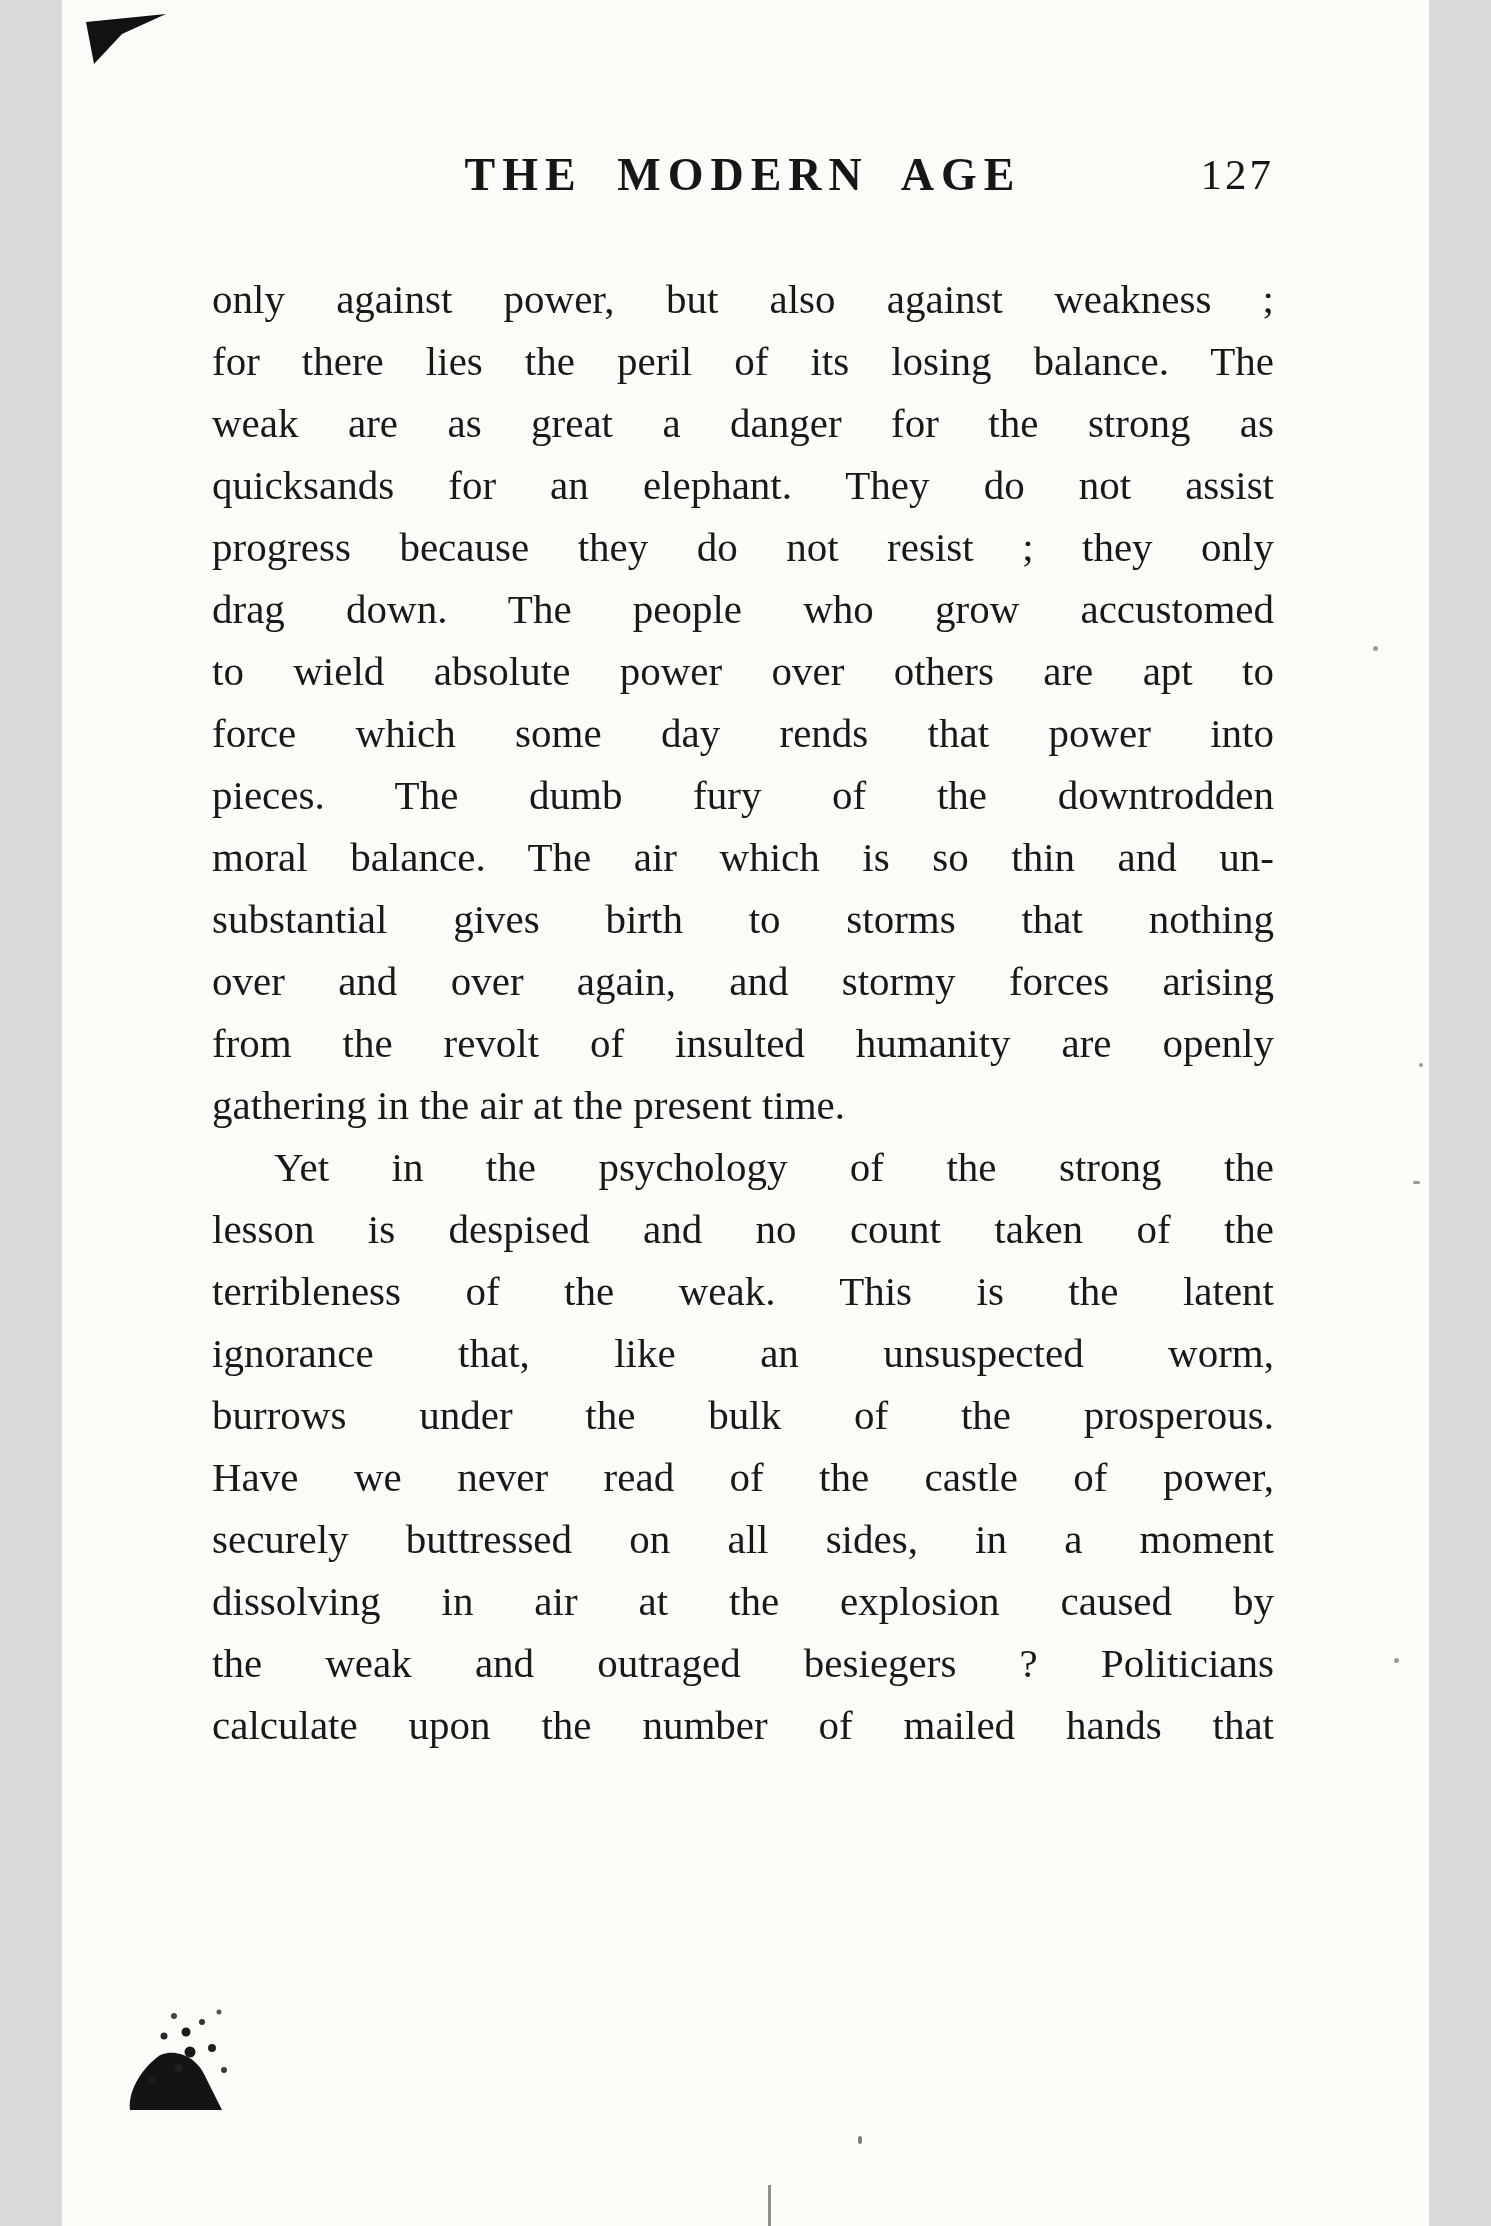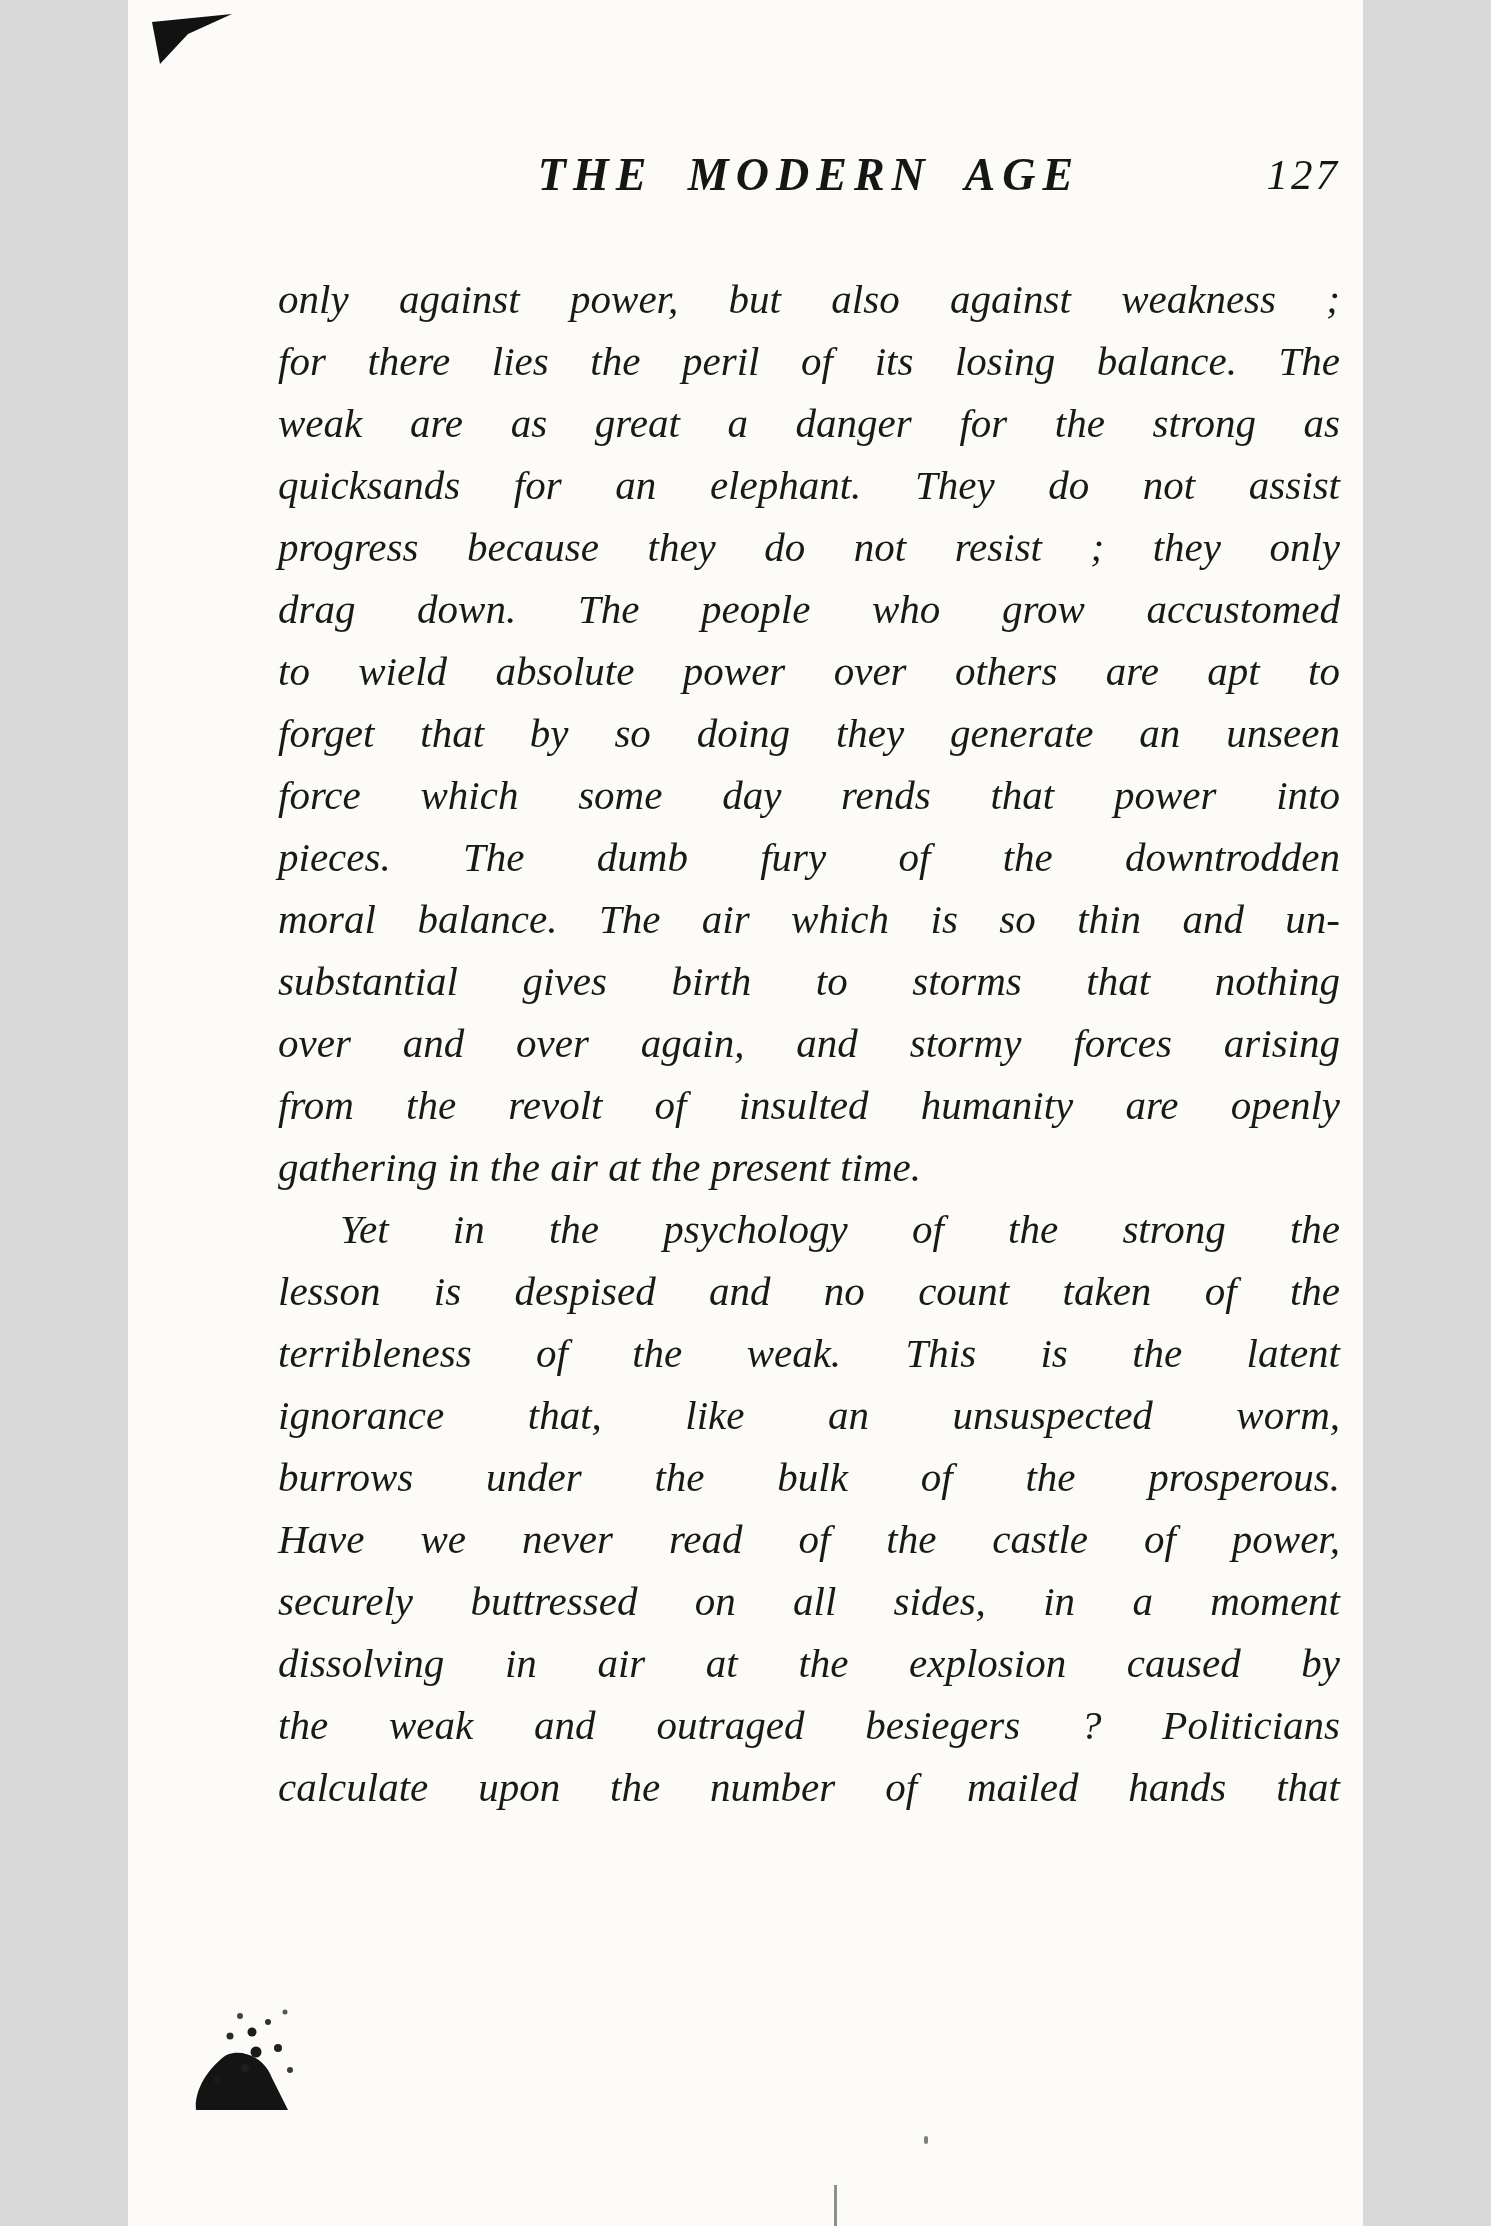--- a/index.html
+++ b/index.html
@@ -2,28 +2,27 @@
 <html><head>
 <meta charset="utf-8">
 <style>
   html, body {
     margin: 0;
     padding: 0;
     background: #d9d9d9;
   }
   .page {
     position: relative;
-    width: 1235px;
+    width: 1367px;
     height: 2226px;
     margin: 0 auto;
     background: #fcfbf7;
     font-family: "Liberation Serif", "DejaVu Serif", serif;
     color: #1b1b1b;
     overflow: hidden;
-    font-style: italic;
   }
   
   .header {
     position: absolute;
     left: 150px;
     top: 148px;
     width: 1062px;
     height: 64px;
   }
   .header .title {
@@ -105,21 +104,20 @@
 
   <div class="text-block" id="text-block">
       <div class="paragraph">
         <div class="line">only against power, but also against weakness ;</div>
         <div class="line">for there lies the peril of its losing balance. The</div>
         <div class="line">weak are as great a danger for the strong as</div>
         <div class="line">quicksands for an elephant. They do not assist</div>
         <div class="line">progress because they do not resist ; they only</div>
         <div class="line">drag down. The people who grow accustomed</div>
         <div class="line">to wield absolute power over others are apt to</div>
-        <div class="line">forget that by so doing they generate an unseen</div>
         <div class="line">force which some day rends that power into</div>
         <div class="line">pieces. The dumb fury of the downtrodden</div>
         <div class="line">moral balance. The air which is so thin and un-</div>
         <div class="line">substantial gives birth to storms that nothing</div>
         <div class="line">over and over again, and stormy forces arising</div>
         <div class="line">from the revolt of insulted humanity are openly</div>
         <div class="line no-justify">gathering in the air at the present time.</div>
       </div>
       <div class="paragraph">
         <div class="line indent">Yet in the psychology of the strong the</div>

